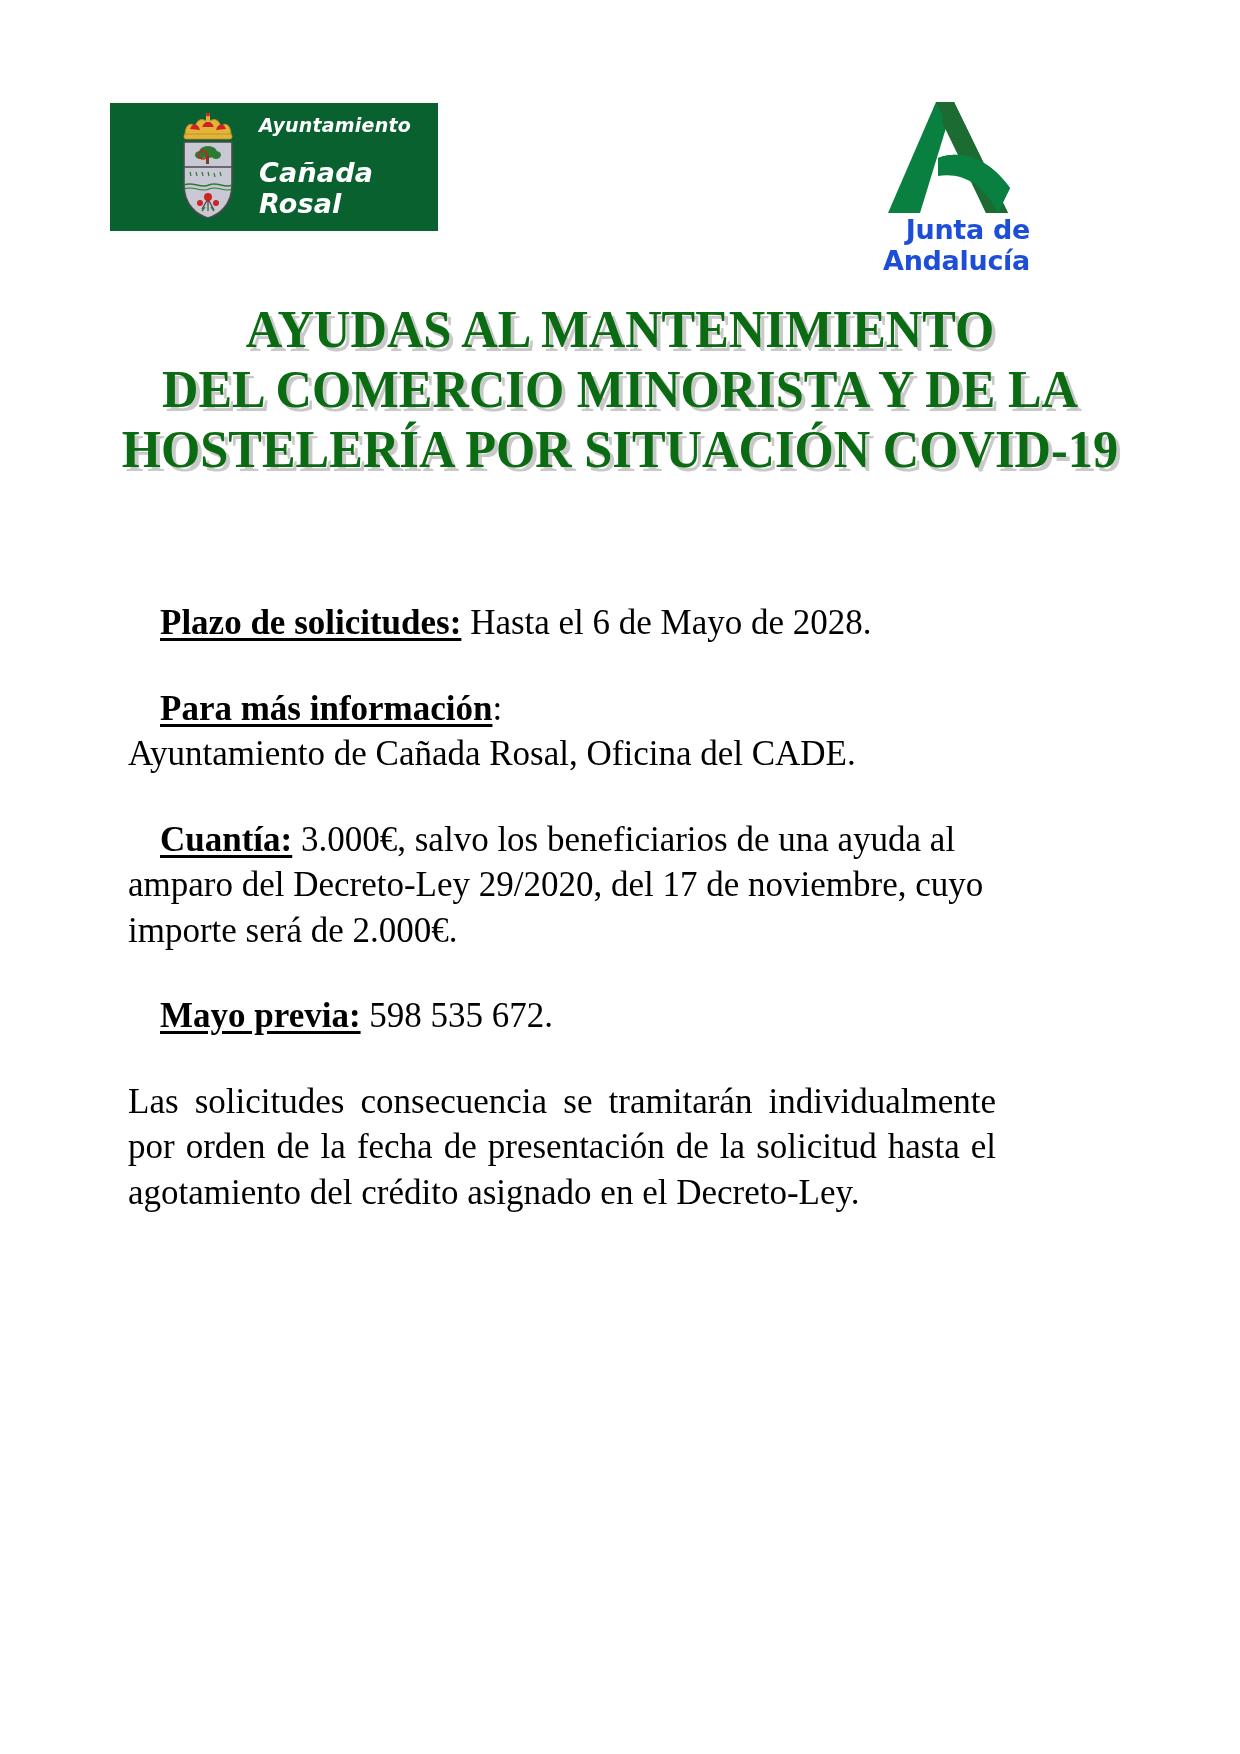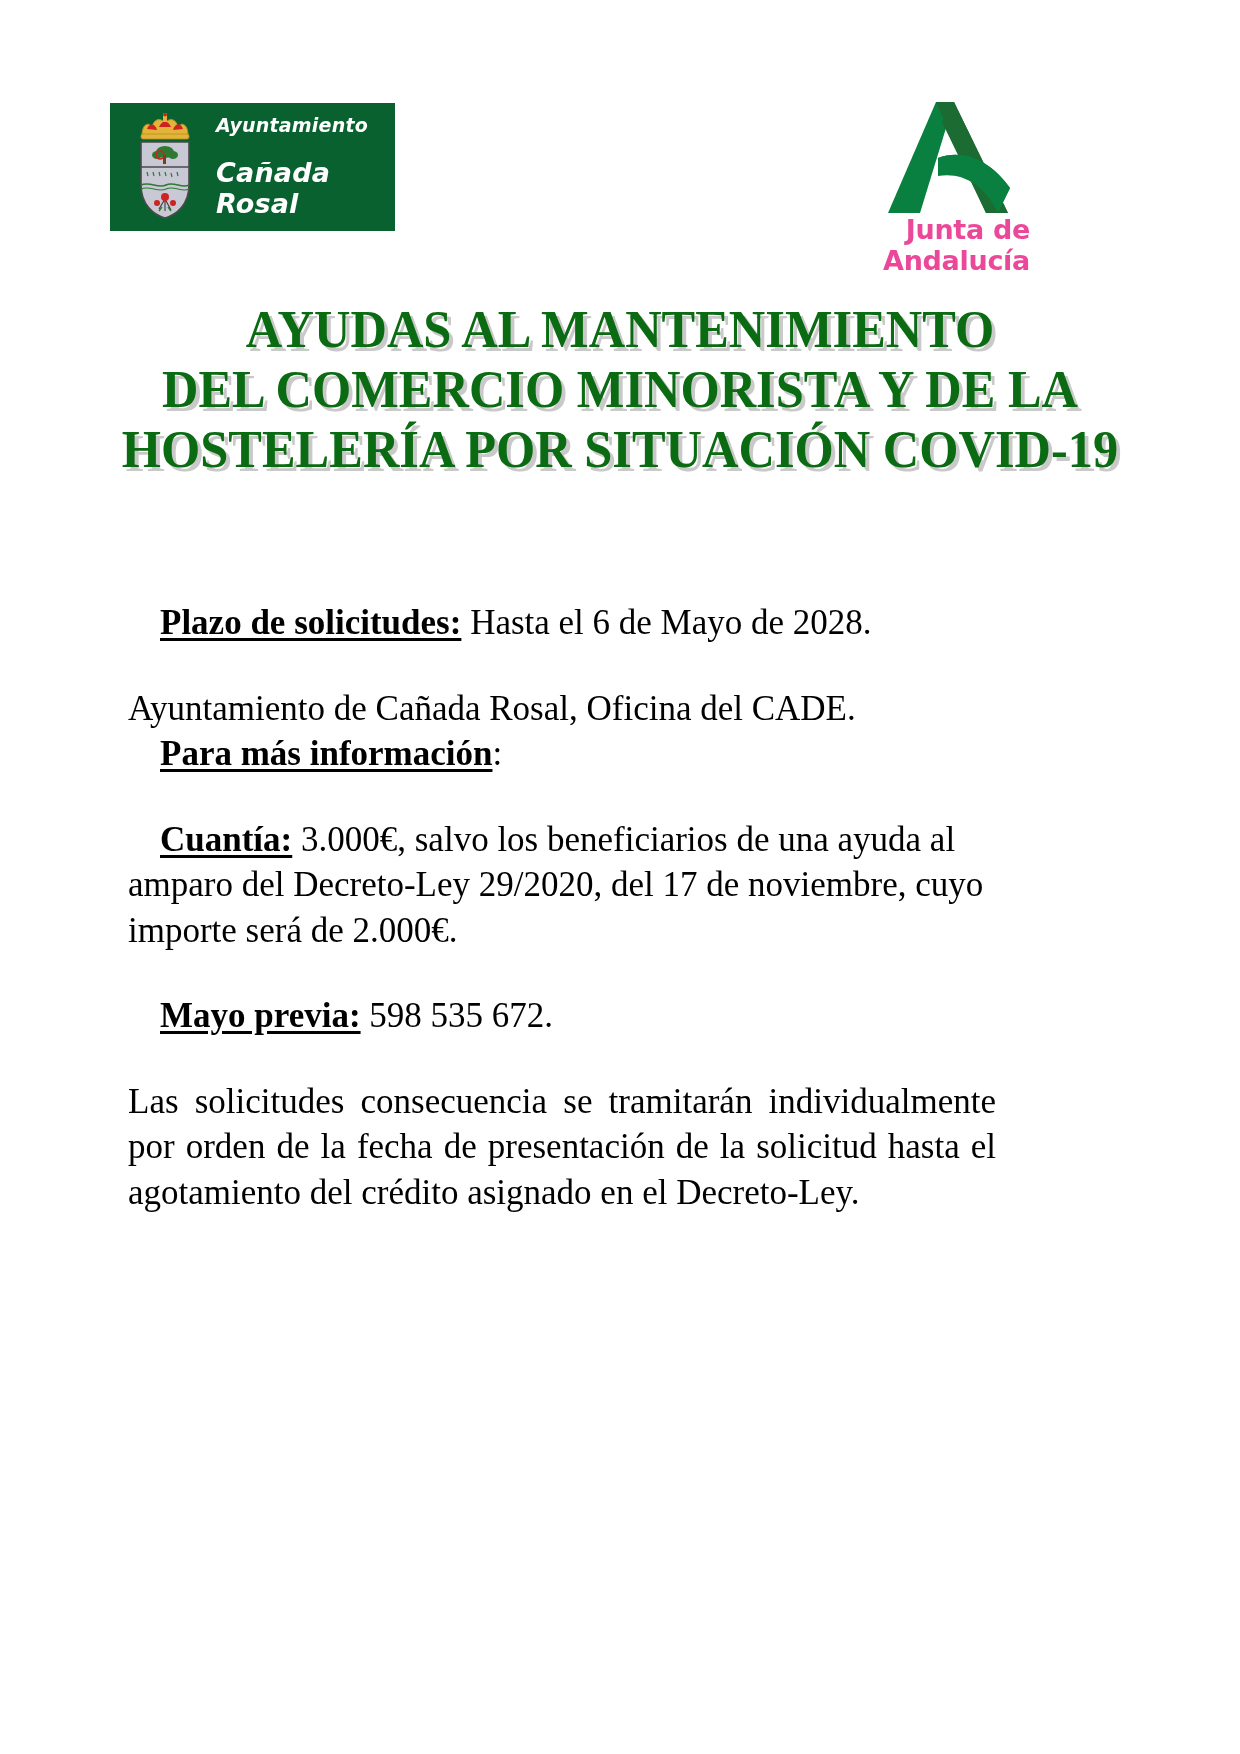--- a/index.html
+++ b/index.html
@@ -19,20 +19,21 @@
     width:1240px; height:270px;
   }
 
   .ayto-logo {
     position:absolute;
     left:110px; top:103px;
     width:285px; height:128px;
     background:#0a6130;
     display:flex;
     align-items:center;
+    padding-left:43px;
   }
   .ayto-shield {
     width:62px; height:112px;
     margin-left:24px;
     position:relative;
     flex:none;
   }
   .crown {
     position:absolute;
     left:4px; top:2px;
@@ -74,21 +75,21 @@
     width:160px; height:115px;
   }
   .junta-text {
     position:absolute;
     left:0; top:114px;
     width:270px;
     text-align:right;
     font-family:"DejaVu Sans", sans-serif;
     font-weight:bold;
     font-size:27px;
-    color:#ec4899;
+    color:#1d4ed8;
     letter-spacing:-0.3px;
   }
 
   
   .title {
     position:absolute;
     left:90px; top:300px;
     width:1060px;
     text-align:center;
     font-family:"Liberation Serif", serif;
@@ -189,22 +190,22 @@
 
 <div class="body-wrap">
 
 
   <div class="gap-lg"></div>
 
   <p class="para left"><span class="lbl">Plazo de solicitudes:</span><span> Hasta el 6 de Mayo de 2028.</span></p>
 
   <div class="gap-md"></div>
 
+  <p class="para left"><span class="lbl">Para más información</span><span>:</span></p>
   <p class="para left">Ayuntamiento de Cañada Rosal, Oficina del CADE.</p>
-  <p class="para left"><span class="lbl">Para más información</span><span>:</span></p>
 
   <div class="gap-md"></div>
 
   <p class="para left"><span class="lbl">Cuantía:</span><span> 3.000€, salvo los beneficiarios de una ayuda al amparo del Decreto-Ley 29/2020, del 17 de noviembre, cuyo importe será de 2.000€.</span></p>
 
   <div class="gap-md"></div>
 
   <p class="para left"><span class="lbl">Mayo previa:</span><span> 598 535 672.</span></p>
 
   <div class="gap-md"></div>

